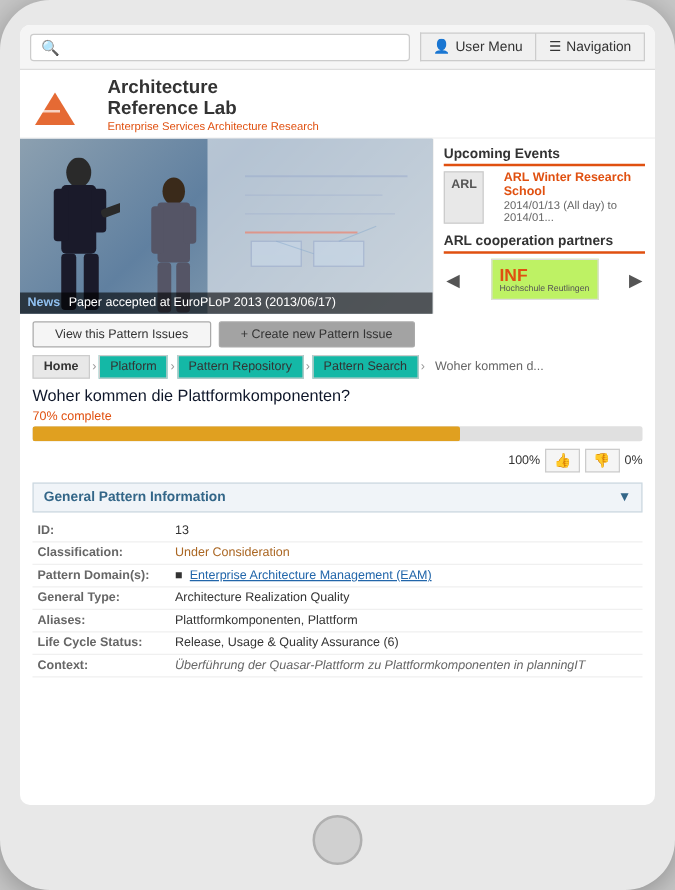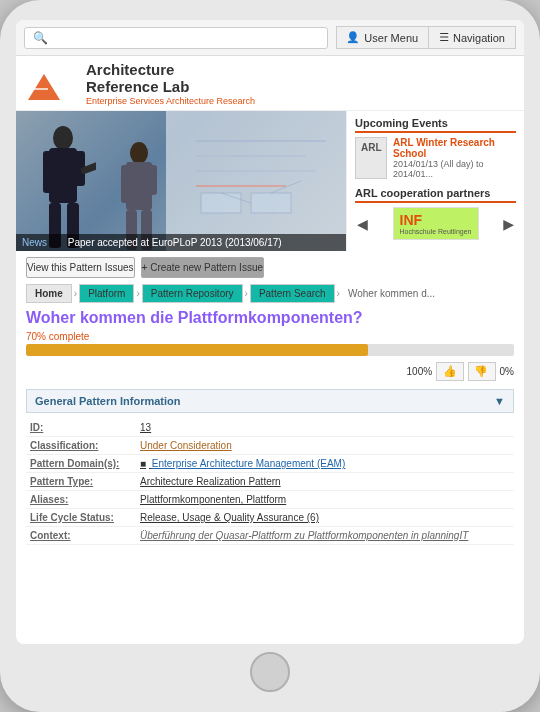--- a/index.html
+++ b/index.html
@@ -126,42 +126,42 @@
       bottom: 0;
       left: 0;
       right: 0;
       background: rgba(0,0,0,0.6);
       color: #fff;
       font-size: 10px;
       padding: 3px 6px;
     }
     .hero-caption .news-label {
       color: #90c0f0;
-      font-weight: normal;
-      margin-right: 18px;
+      font-weight: bold;
+      margin-right: 4px;
     }
 
     
     .sidebar-events {
       flex: 1;
       padding: 6px 8px;
       border-left: 1px solid #eee;
       font-size: 10px;
     }
     .sidebar-section-title {
       font-size: 11px;
       font-weight: bold;
       color: #333;
       margin-bottom: 4px;
       border-bottom: 2px solid #e05010;
       padding-bottom: 2px;
     }
     .event-row {
       display: flex;
-      gap: 6px;
+      gap: 16px;
       margin-bottom: 8px;
     }
     .event-badge {
       background: #e8e8e8;
       border: 1px solid #ccc;
       padding: 4px 5px;
       font-size: 10px;
       font-weight: bold;
       color: #555;
       min-width: 32px;
@@ -215,21 +215,21 @@
       font-size: 11px;
     }
 
     .action-bar {
       display: flex;
       gap: 6px;
       margin-bottom: 6px;
     }
     .action-btn {
       font-size: 10px;
-      padding: 4px 0;
+      padding: 4px 17px;
       border: 1px solid #aaa;
       background: #f5f5f5;
       cursor: pointer;
       border-radius: 2px;
       color: #333;
     }
     .action-btn.create {
       background: #a3a3a3;
     }
 
@@ -258,23 +258,23 @@
       font-size: 10px;
     }
     .breadcrumb-ellipsis {
       color: #666;
       font-size: 10px;
       padding: 3px 6px;
     }
 
     
     .page-title {
-      font-size: 16px;
-      font-weight: bold;
-      color: #8b5cf6;
+      font-size: 13px;
+      font-weight: normal;
+      color: #0f172a;
       margin-bottom: 4px;
     }
 
     
     .progress-label {
       font-size: 10px;
       color: #e05010;
       margin-bottom: 2px;
     }
     .progress-bar-bg {
@@ -329,21 +329,20 @@
 
     
     .info-table {
       width: 100%;
       font-size: 10px;
       border-collapse: collapse;
     }
     .info-table tr td {
       padding: 3px 4px;
       vertical-align: top;
-      text-decoration: underline;
     }
     .info-table .label-cell {
       color: #666;
       font-weight: bold;
       white-space: nowrap;
       width: 110px;
     }
     .info-table .value-cell {
       color: #333;
     }
@@ -544,22 +543,22 @@
           <td class="value-cell classification-value">Under Consideration</td>
         </tr>
         <tr>
           <td class="label-cell">Pattern Domain(s):</td>
           <td class="value-cell">
             <span style="margin-right:3px;">■</span>
             <a href="#">Enterprise Architecture Management (EAM)</a>
           </td>
         </tr>
         <tr>
-          <td class="label-cell">Pattern Type:</td>
-          <td class="value-cell">Architecture Realization Pattern</td>
+          <td class="label-cell">General Type:</td>
+          <td class="value-cell">Architecture Realization Quality</td>
         </tr>
         <tr>
           <td class="label-cell">Aliases:</td>
           <td class="value-cell">Plattformkomponenten, Plattform</td>
         </tr>
         <tr>
           <td class="label-cell">Life Cycle Status:</td>
           <td class="value-cell">Release, Usage &amp; Quality Assurance (6)</td>
         </tr>
         <tr>

